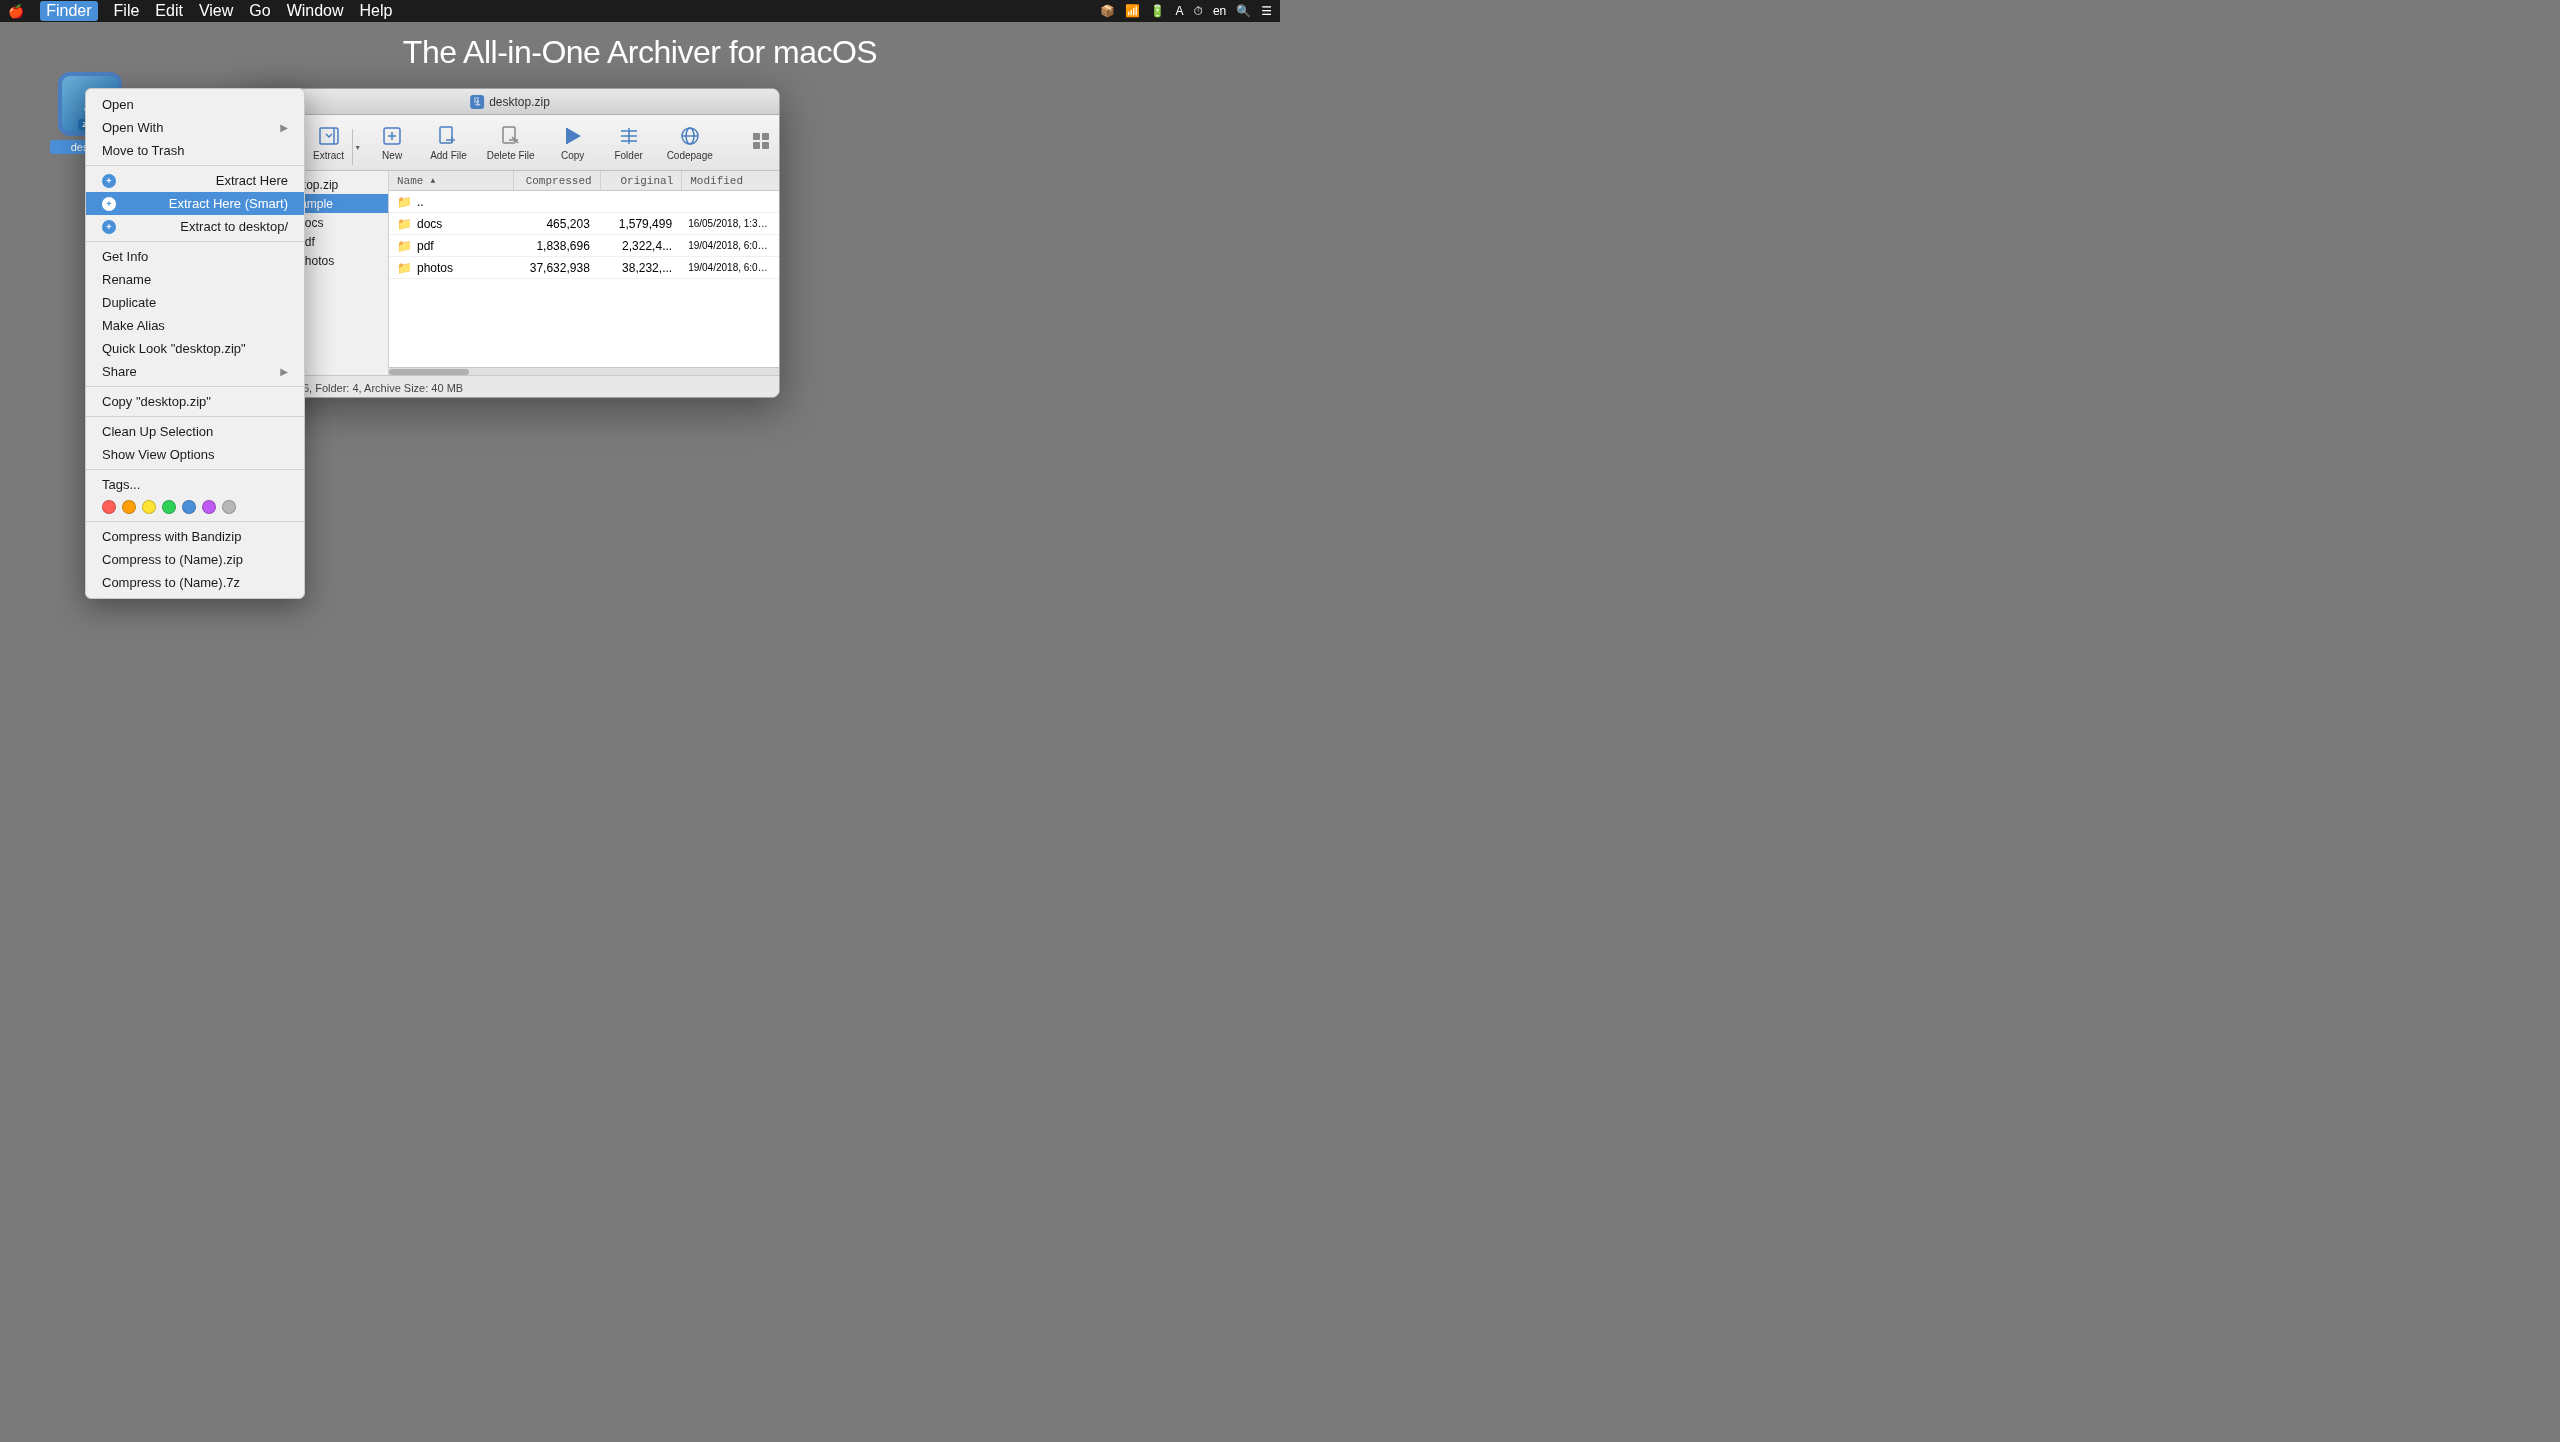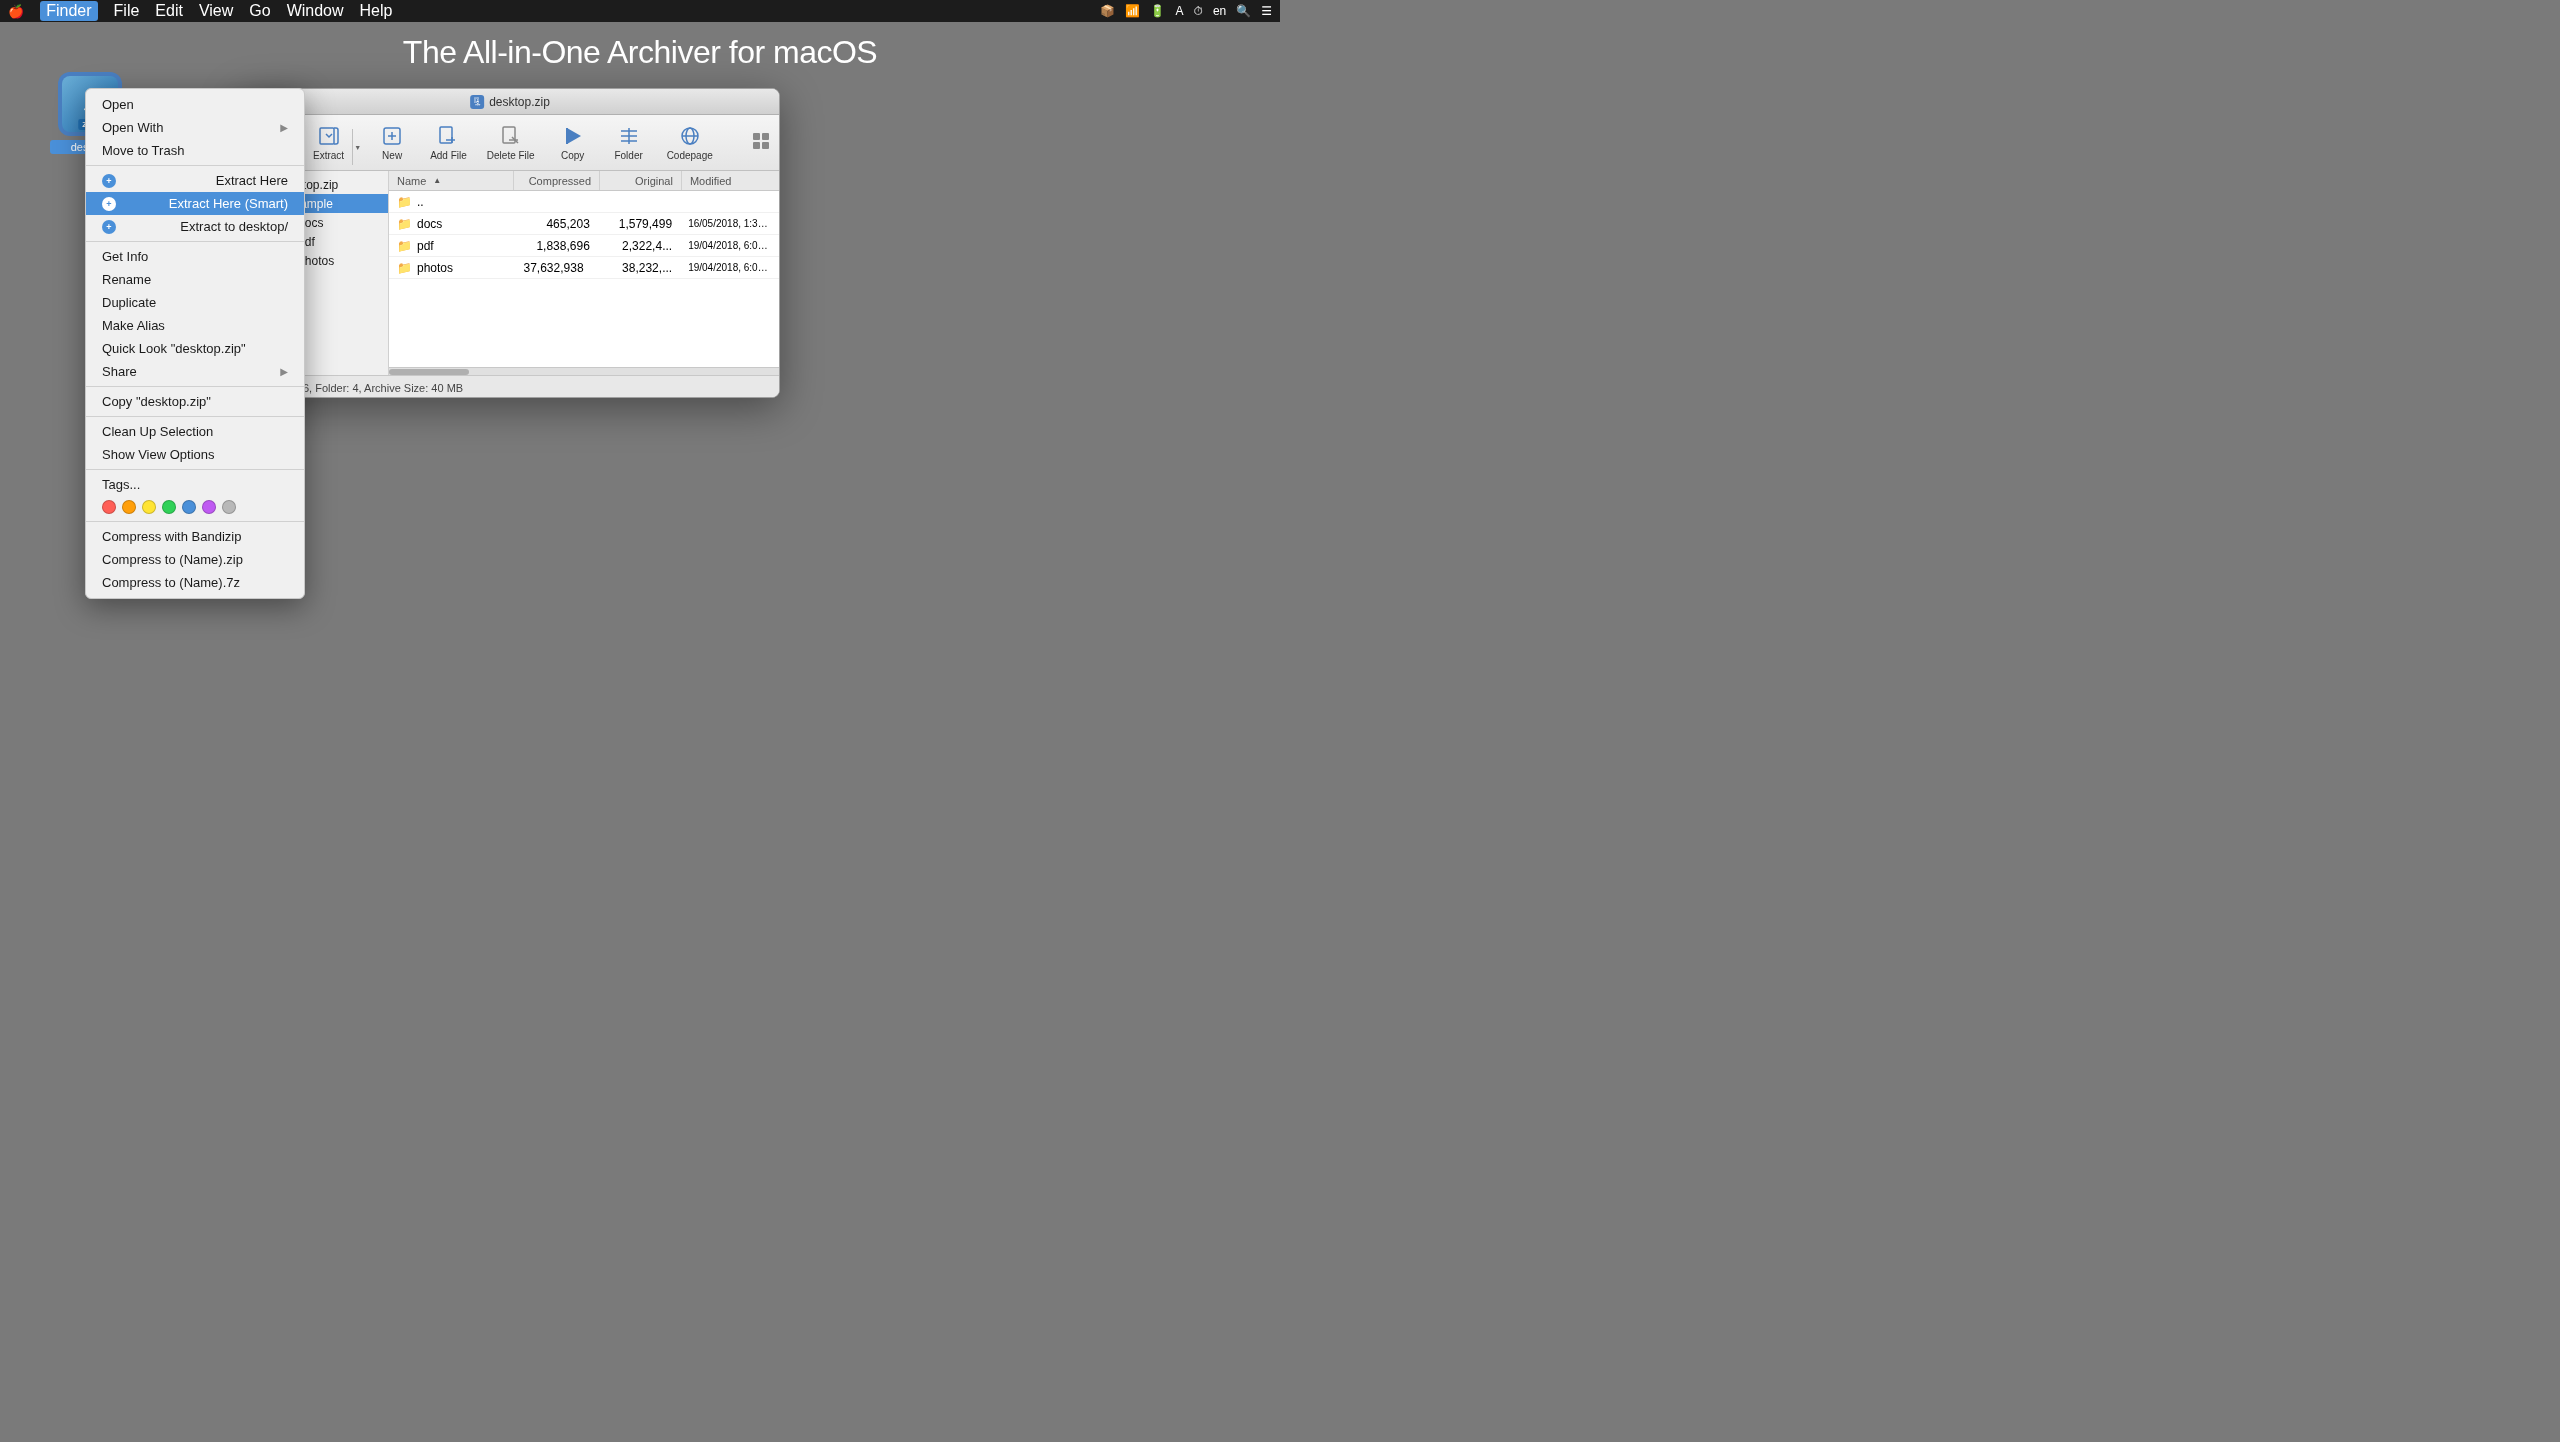--- a/index.html
+++ b/index.html
@@ -330,20 +330,21 @@
       font-size: 11px;
       color: #555;
       height: 20px;
     }
     .fh-col {
       padding: 0 8px;
       display: flex;
       align-items: center;
       border-right: 1px solid #d0d0d0;
       gap: 7px;
+      font-family: Liberation Mono, monospace;
     }
     .fh-col:last-child { border-right: none; }
     .fh-arrow { font-size: 8px; }
     .filelist-body {
       flex: 1;
       overflow-y: auto;
       background: #fff;
     }
     .file-row {
       display: flex;
@@ -750,21 +751,21 @@
           <div class="file-col" style="flex:1.2;text-align:right;">1,838,696</div>
           <div class="file-col" style="flex:1.2;text-align:right;">2,322,4...</div>
           <div class="file-col" style="flex:1.5;font-size:10px;">19/04/2018, 6:08 P...</div>
         </div>
 
         <div class="file-row">
           <div class="file-col file-icon-cell" style="flex:2;">
             <span class="folder-sm">📁</span>
             <span>photos</span>
           </div>
-          <div class="file-col" style="flex:1.2;">37,632,938</div>
+          <div class="file-col" style="flex:1.2;text-align:right;">37,632,938</div>
           <div class="file-col" style="flex:1.2;text-align:right;">38,232,...</div>
           <div class="file-col" style="flex:1.5;font-size:10px;">19/04/2018, 6:08 P...</div>
         </div>
       </div>
 
       <div class="horiz-scroll">
         <div class="horiz-scroll-thumb"></div>
       </div>
     </div>
   </div>

